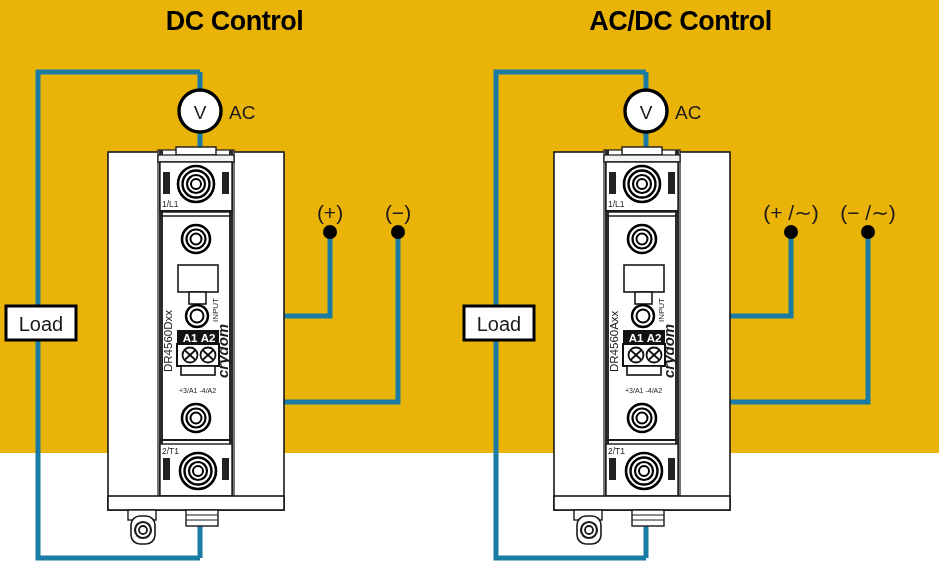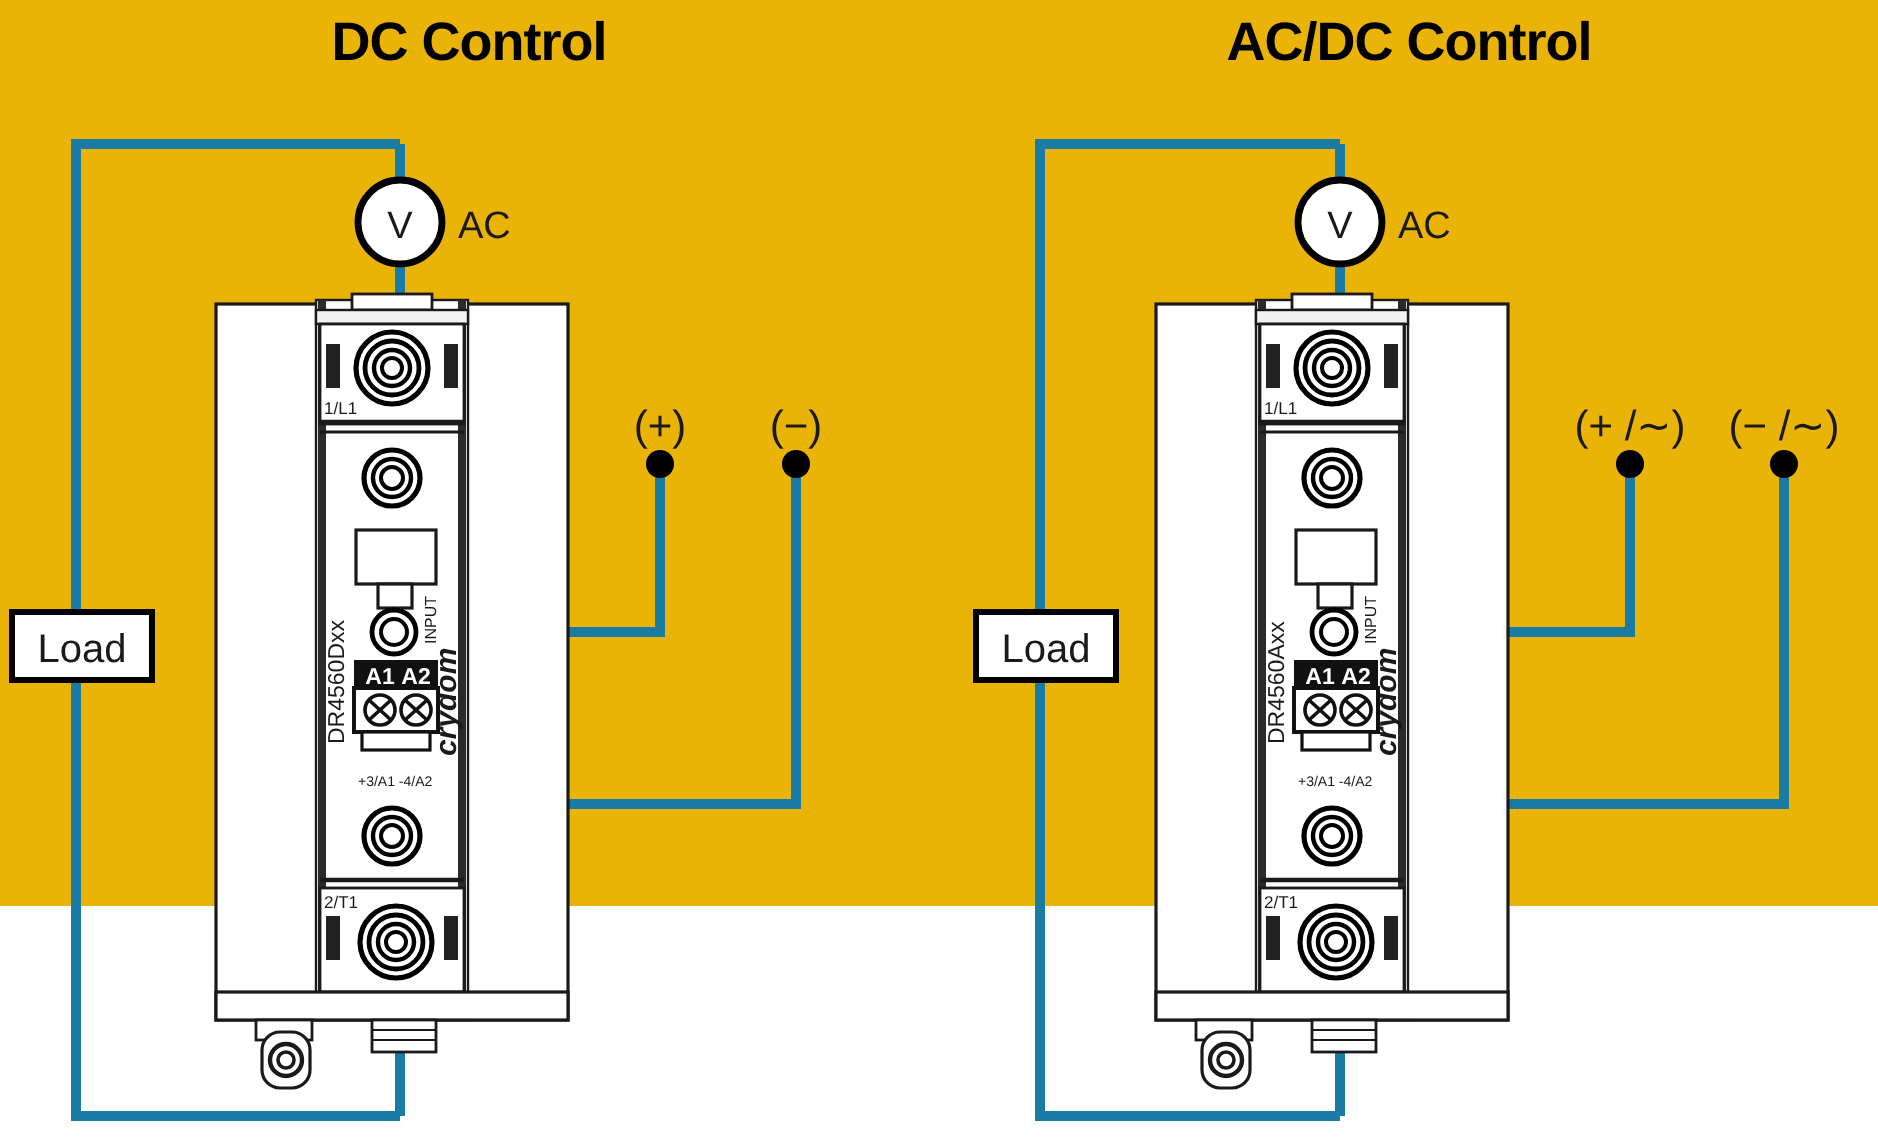--- a/index.html
+++ b/index.html
@@ -1,20 +1,20 @@
 <!DOCTYPE html>
 <html><head>
 <meta charset="utf-8">
 <style>
   html,body{margin:0;padding:0;background:#fff;}
   body{width:939px;height:573px;overflow:hidden;font-family:"Liberation Sans",sans-serif;}
   #stage{position:relative;width:939px;height:453px;background:#eab308;}
   .panel{position:absolute;top:0;width:469px;height:573px;}
   .panel.left{left:0;}
-  .panel.right{left:470px;}
+  .panel.right{left:446px;}
   .title{
     position:absolute;top:6px;left:0;width:469px;text-align:center;
     font-family:"Liberation Sans",sans-serif;font-weight:bold;font-size:27px;
     letter-spacing:-0.5px;color:#000;
   }
   svg.diagram{position:absolute;top:0;left:0;width:469px;height:573px;display:block;}
   .lbl{font-family:"Liberation Sans",sans-serif;fill:#1a1a1a;}
 </style>
 </head>
 <body>

